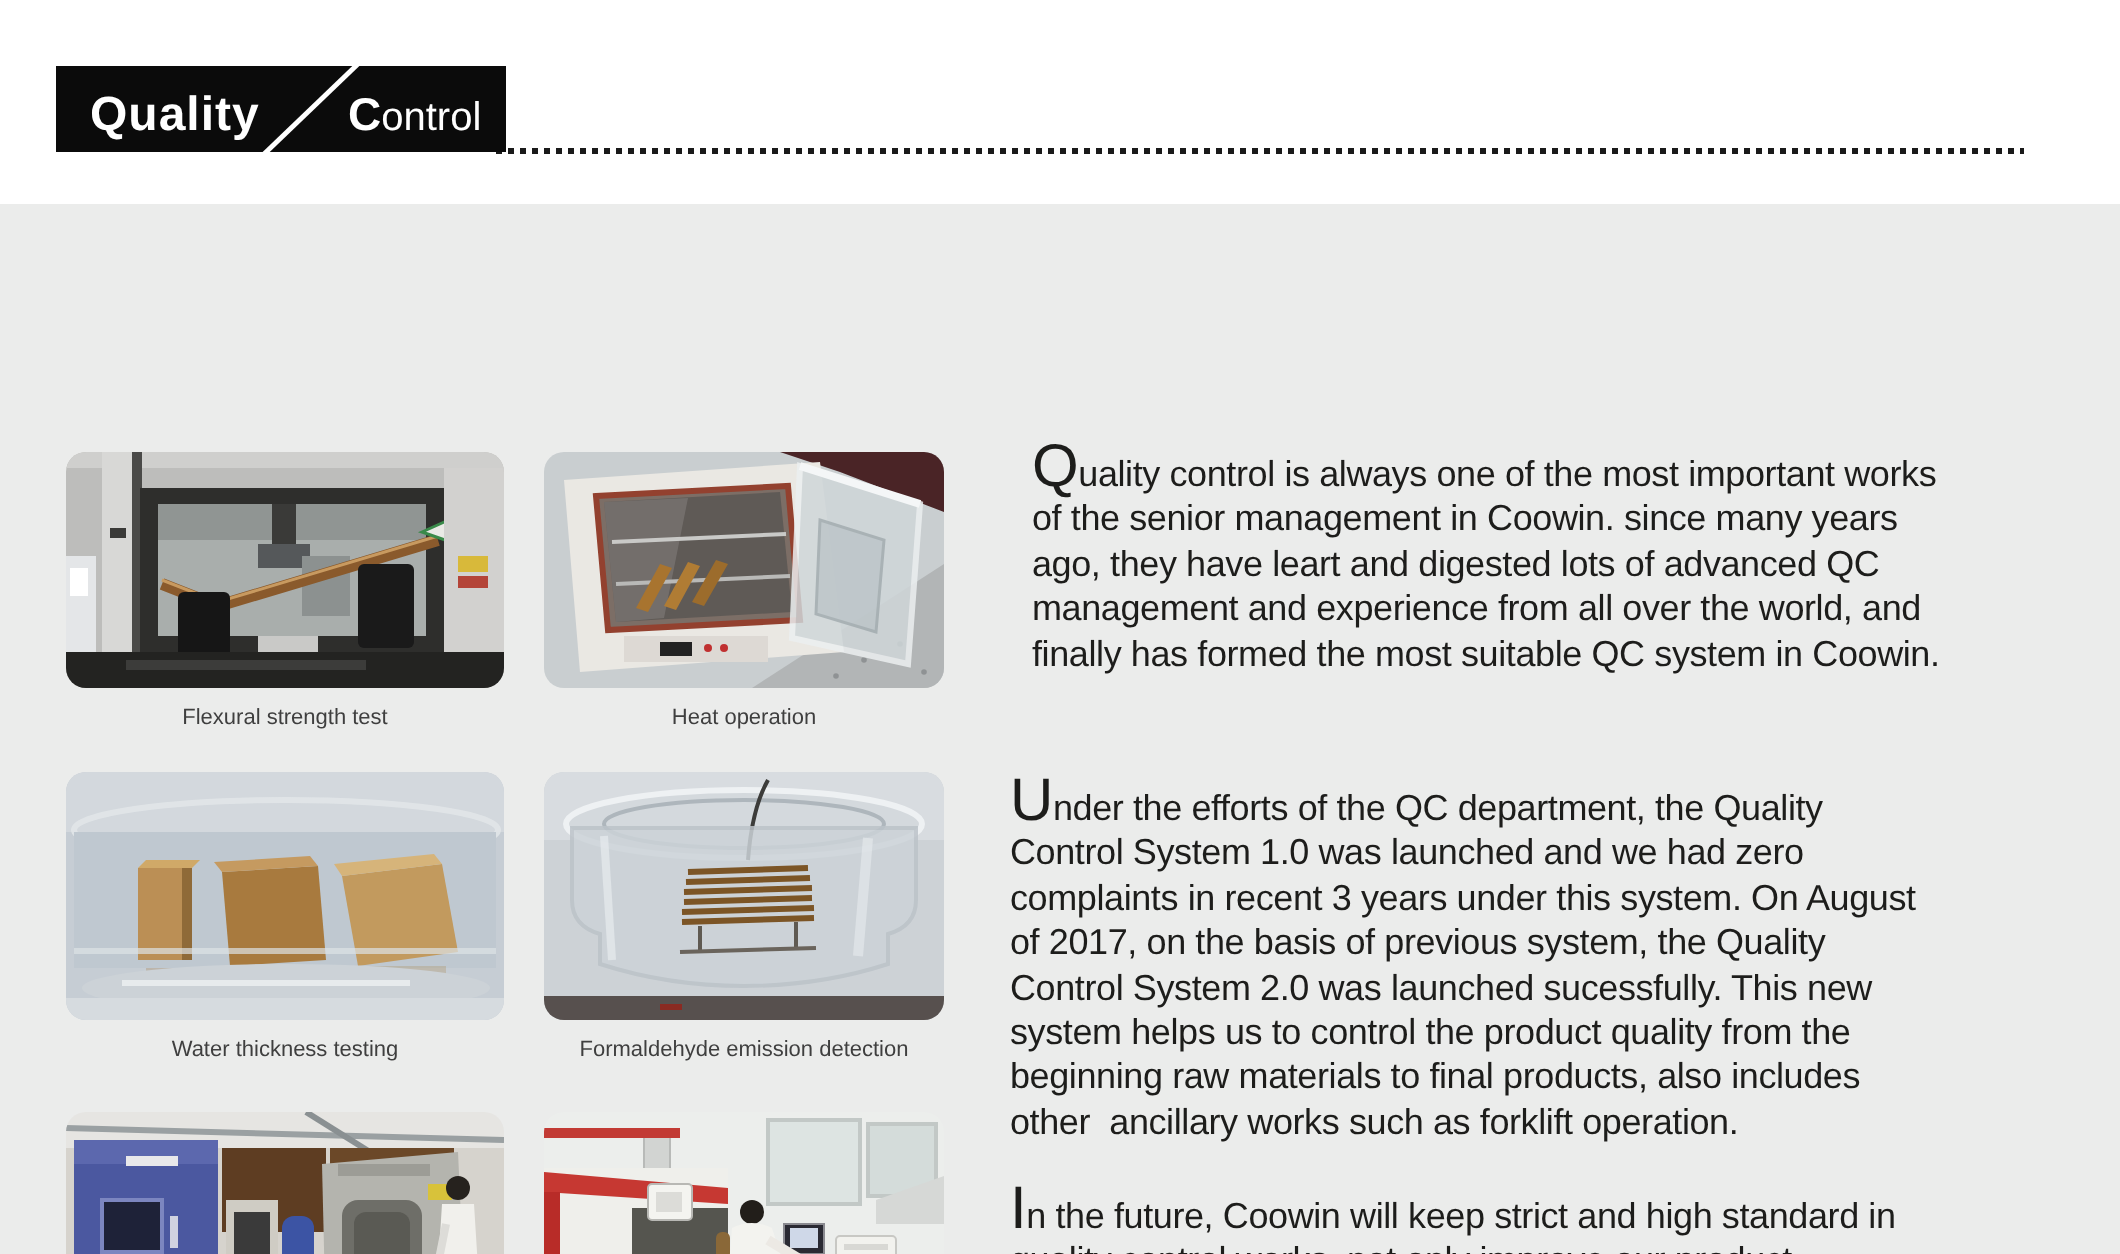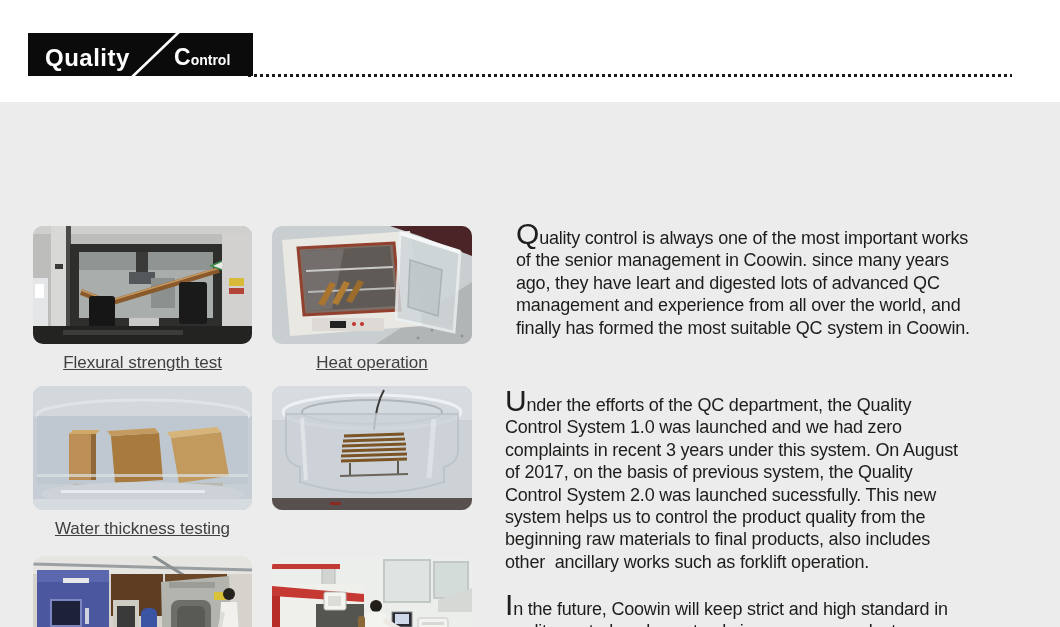--- a/index.html
+++ b/index.html
@@ -16,37 +16,37 @@
   }
   .title-box{
     position:absolute;left:28px;top:33px;width:225px;height:43px;
     background:var(--title_box_background,#0b0b0b);
   }
   .t-left{position:absolute;left:17px;bottom:6px;font-size:24px;font-weight:700;
     color:var(--title_text,#ffffff);letter-spacing:.5px;line-height:1;}
   .t-slash{position:absolute;left:0;top:0;width:225px;height:43px;overflow:visible;}
   .t-right{position:absolute;left:146px;bottom:7px;color:var(--title_text,#ffffff);line-height:1;}
   .t-cap{font-size:23px;font-weight:700;}
-  .t-rest{font-size:14px;font-weight:700;}
+  .t-rest{font-size:20px;font-weight:400;}
   
   .content{position:absolute;left:0;top:102px;right:0;bottom:0;background:var(--content_background,#ebeceb);}
   
   .card{position:absolute;margin:0;}
   .c1{left:33px;top:124px;width:219px;}
   .c2{left:272px;top:124px;width:200px;}
   .c3{left:33px;top:284px;width:219px;}
   .c4{left:272px;top:284px;width:200px;}
   .c5{left:33px;top:454px;width:219px;}
   .c6{left:272px;top:454px;width:200px;}
   .photo{border-radius:10px;overflow:hidden;height:118px;}
   .c3 .photo,.c4 .photo,.c5 .photo,.c6 .photo{height:124px;}
   .photo svg{display:block;width:100%;height:100%;}
   .card figcaption{
-    margin-top:9px;text-align:center;font-size:17px;
-    color:var(--caption_text,#3f3f3f);line-height:1.2;text-decoration:underline;
+    margin-top:9px;text-align:center;font-size:11px;
+    color:var(--caption_text,#3f3f3f);line-height:1.2;
   }
   .c3 figcaption,.c4 figcaption{}
   
   .para{
     position:absolute;left:505px;width:548px;margin:0;
     color:var(--body_text,#1d1d1b);font-size:18px;line-height:22.4px;letter-spacing:-.2px;
   }
   .p1{top:121px;margin-left:11px;} .p2{top:288px;} .p3{top:492px;}
   .cap{font-size:30px;line-height:22.4px;font-weight:400;}
   .pbody{white-space:pre-wrap;}
@@ -177,20 +177,21 @@
             <line x1="69" y1="70" x2="135" y2="68"></line>
             <line x1="69" y1="75" x2="135" y2="73"></line>
           </g>
           <line x1="78" y1="77" x2="78" y2="90" stroke="#5f5a52" stroke-width="2"></line>
           <line x1="126" y1="75" x2="126" y2="88" stroke="#5f5a52" stroke-width="2"></line>
           <line x1="68" y1="90" x2="136" y2="88" stroke="#6a645c" stroke-width="2"></line>
           <rect x="0" y="112" width="200" height="12" fill="#57504e"></rect>
           <rect x="58" y="116" width="11" height="3" fill="#8a2a22"></rect>
         </svg>
       </div>
+      <figcaption>Formaldehyde emission detection</figcaption>
     </figure>
 
     <figure class="card c5">
       <div class="photo">
         <svg viewBox="0 0 219 124" preserveAspectRatio="none">
           <rect width="219" height="20" fill="#e6e5e2"></rect>
           <line x1="0" y1="8" x2="219" y2="14" stroke="#9aa0a2" stroke-width="3"></line>
           <line x1="120" y1="0" x2="152" y2="20" stroke="#8a9092" stroke-width="3"></line>
           <rect y="18" width="219" height="70" fill="#d6d3cd"></rect>
           <rect x="78" y="18" width="52" height="42" fill="#5e3d22"></rect>

